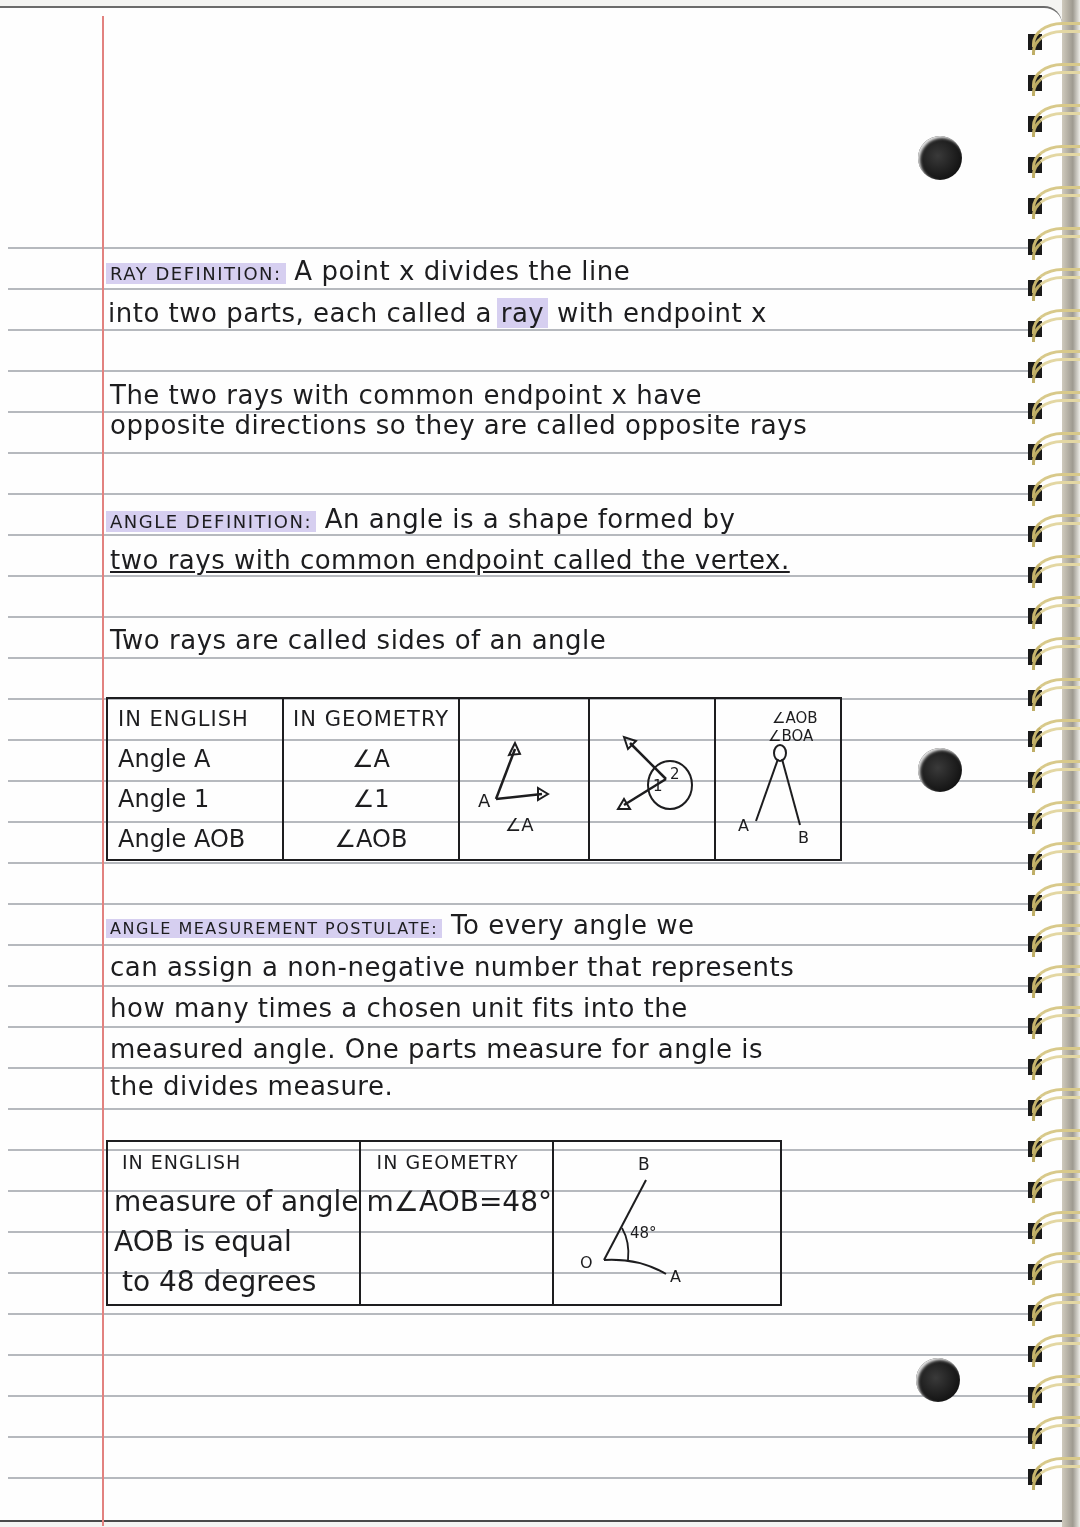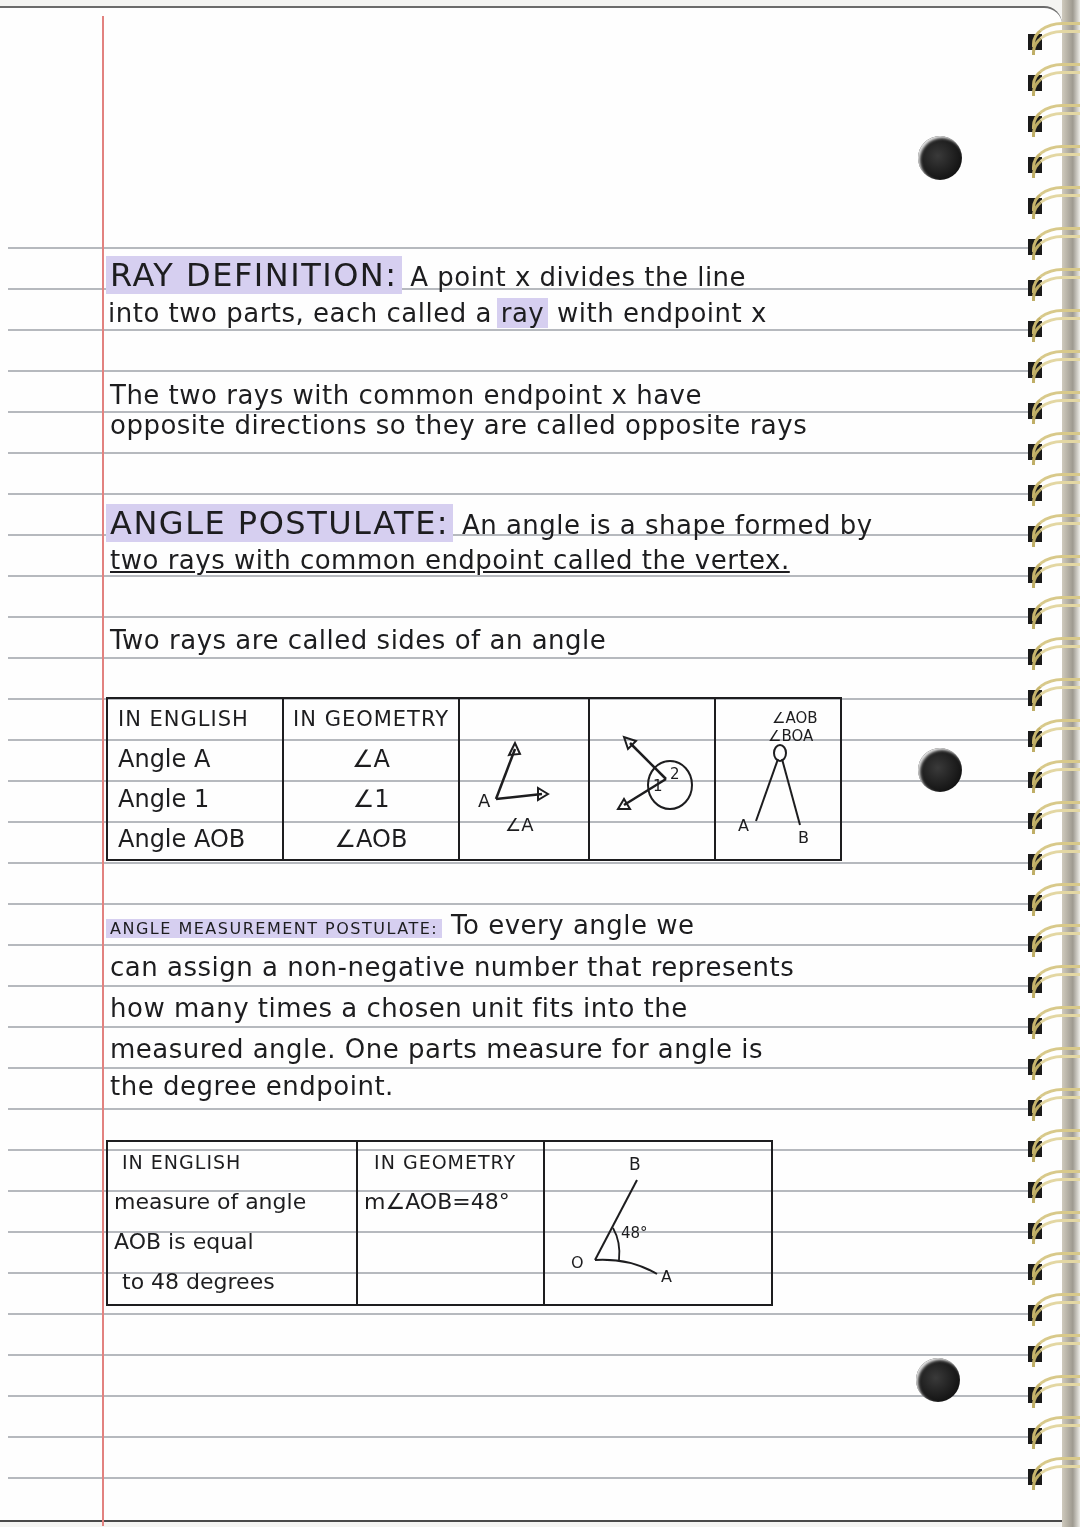--- a/index.html
+++ b/index.html
@@ -48,34 +48,34 @@
   .coil .wire.w1 { top: 2px; }
   .coil .wire.w2 { top: 10px; border-color: #e3d7a3 transparent transparent #bfae66; }
 
   .hand {
     position: absolute; color: #1d1d1f;
     font-family: "DejaVu Sans", sans-serif;
     font-size: 26px; letter-spacing: 0.5px; white-space: nowrap;
     font-weight: normal;
   }
   .hl { background: #d6cff0; padding: 0 4px; margin-left: -4px; }
-  .caps { letter-spacing: 1.5px; font-size: 32px; }
+  .caps { letter-spacing: 1.5px; font-size: 18px; }
 
   table.notes {
     position: absolute; border-collapse: collapse;
     border: 2.5px solid #1d1d1f; color: #1d1d1f;
     font-family: "DejaVu Sans", sans-serif;
   }
   table.notes td { border-left: 2.5px solid #1d1d1f; vertical-align: top; padding: 0; }
   table.notes td:first-child { border-left: none; }
   .cell-lines { display: flex; flex-direction: column; }
   .cell-lines span { height: 40px; line-height: 40px; white-space: nowrap; }
   .t1 .cell-lines span { font-size: 24px; }
   .t1 .hdr { font-size: 21px !important; letter-spacing: 1px; }
-  .t2 .cell-lines span { font-size: 22px; }
+  .t2 .cell-lines span { font-size: 28px; }
   .t2 .hdr { font-size: 19px !important; letter-spacing: 1px; }
   .center { text-align: center; }
   svg text { font-family: "DejaVu Sans", sans-serif; fill: #1d1d1f; }
 </style>
 </head>
 <body>
 
 <div class="page">
 
   <div id="rules">
@@ -306,21 +306,21 @@
   <span class="hl caps">RAY DEFINITION:</span><span> A point x divides the line</span>
 </div>
 <div class="hand" style="left:108px; top:298px;">
   <span>into two parts, each called a </span><span class="hl">ray</span><span> with endpoint x</span>
 </div>
 
 <div class="hand" style="left:110px; top:380px;">The two rays with common endpoint x have</div>
 <div class="hand" style="left:110px; top:410px;">opposite directions so they are called opposite rays</div>
 
 <div class="hand" style="left:110px; top:504px;">
-  <span class="hl caps">ANGLE POSTULATE:</span><span> An angle is a shape formed by</span>
+  <span class="hl caps">ANGLE DEFINITION:</span><span> An angle is a shape formed by</span>
 </div>
 <div class="hand" style="left:110px; top:545px;text-decoration:underline;">two rays with common endpoint called the vertex.</div>
 
 <div class="hand" style="left:110px; top:625px;">Two rays are called sides of an angle</div>
 
 <table class="notes t1" style="left:106px; top:697px; width:736px; height:160px;">
   <tbody>
       <tr>
     <td style="width:178px;">
       <div class="cell-lines" style="padding-left:10px;">
@@ -373,21 +373,21 @@
   </tr>
 </tbody>
   </table>
 
 <div class="hand" style="left:110px; top:910px;">
   <span class="hl caps" style="font-size:16px;">ANGLE MEASUREMENT POSTULATE:</span><span> To every angle we</span>
 </div>
 <div class="hand" style="left:110px; top:952px;">can assign a non-negative number that represents</div>
 <div class="hand" style="left:110px; top:993px;">how many times a chosen unit fits into the</div>
 <div class="hand" style="left:110px; top:1034px;">measured angle. One parts measure for angle is</div>
-<div class="hand" style="left:110px; top:1071px;">the degree endpoint.</div>
+<div class="hand" style="left:110px; top:1071px;">the divides measure.</div>
 
 <table class="notes t2" style="left:106px; top:1140px; width:667px; height:163px;">
   <tbody>
       <tr>
     <td style="width:250px;">
       <div class="cell-lines" style="padding-left:6px;">
         <span class="hdr" style="padding-left:8px;">IN ENGLISH</span>
         <span>measure of angle</span>
         <span>AOB is equal</span>
         <span style="padding-left:8px;">to 48 degrees</span>

